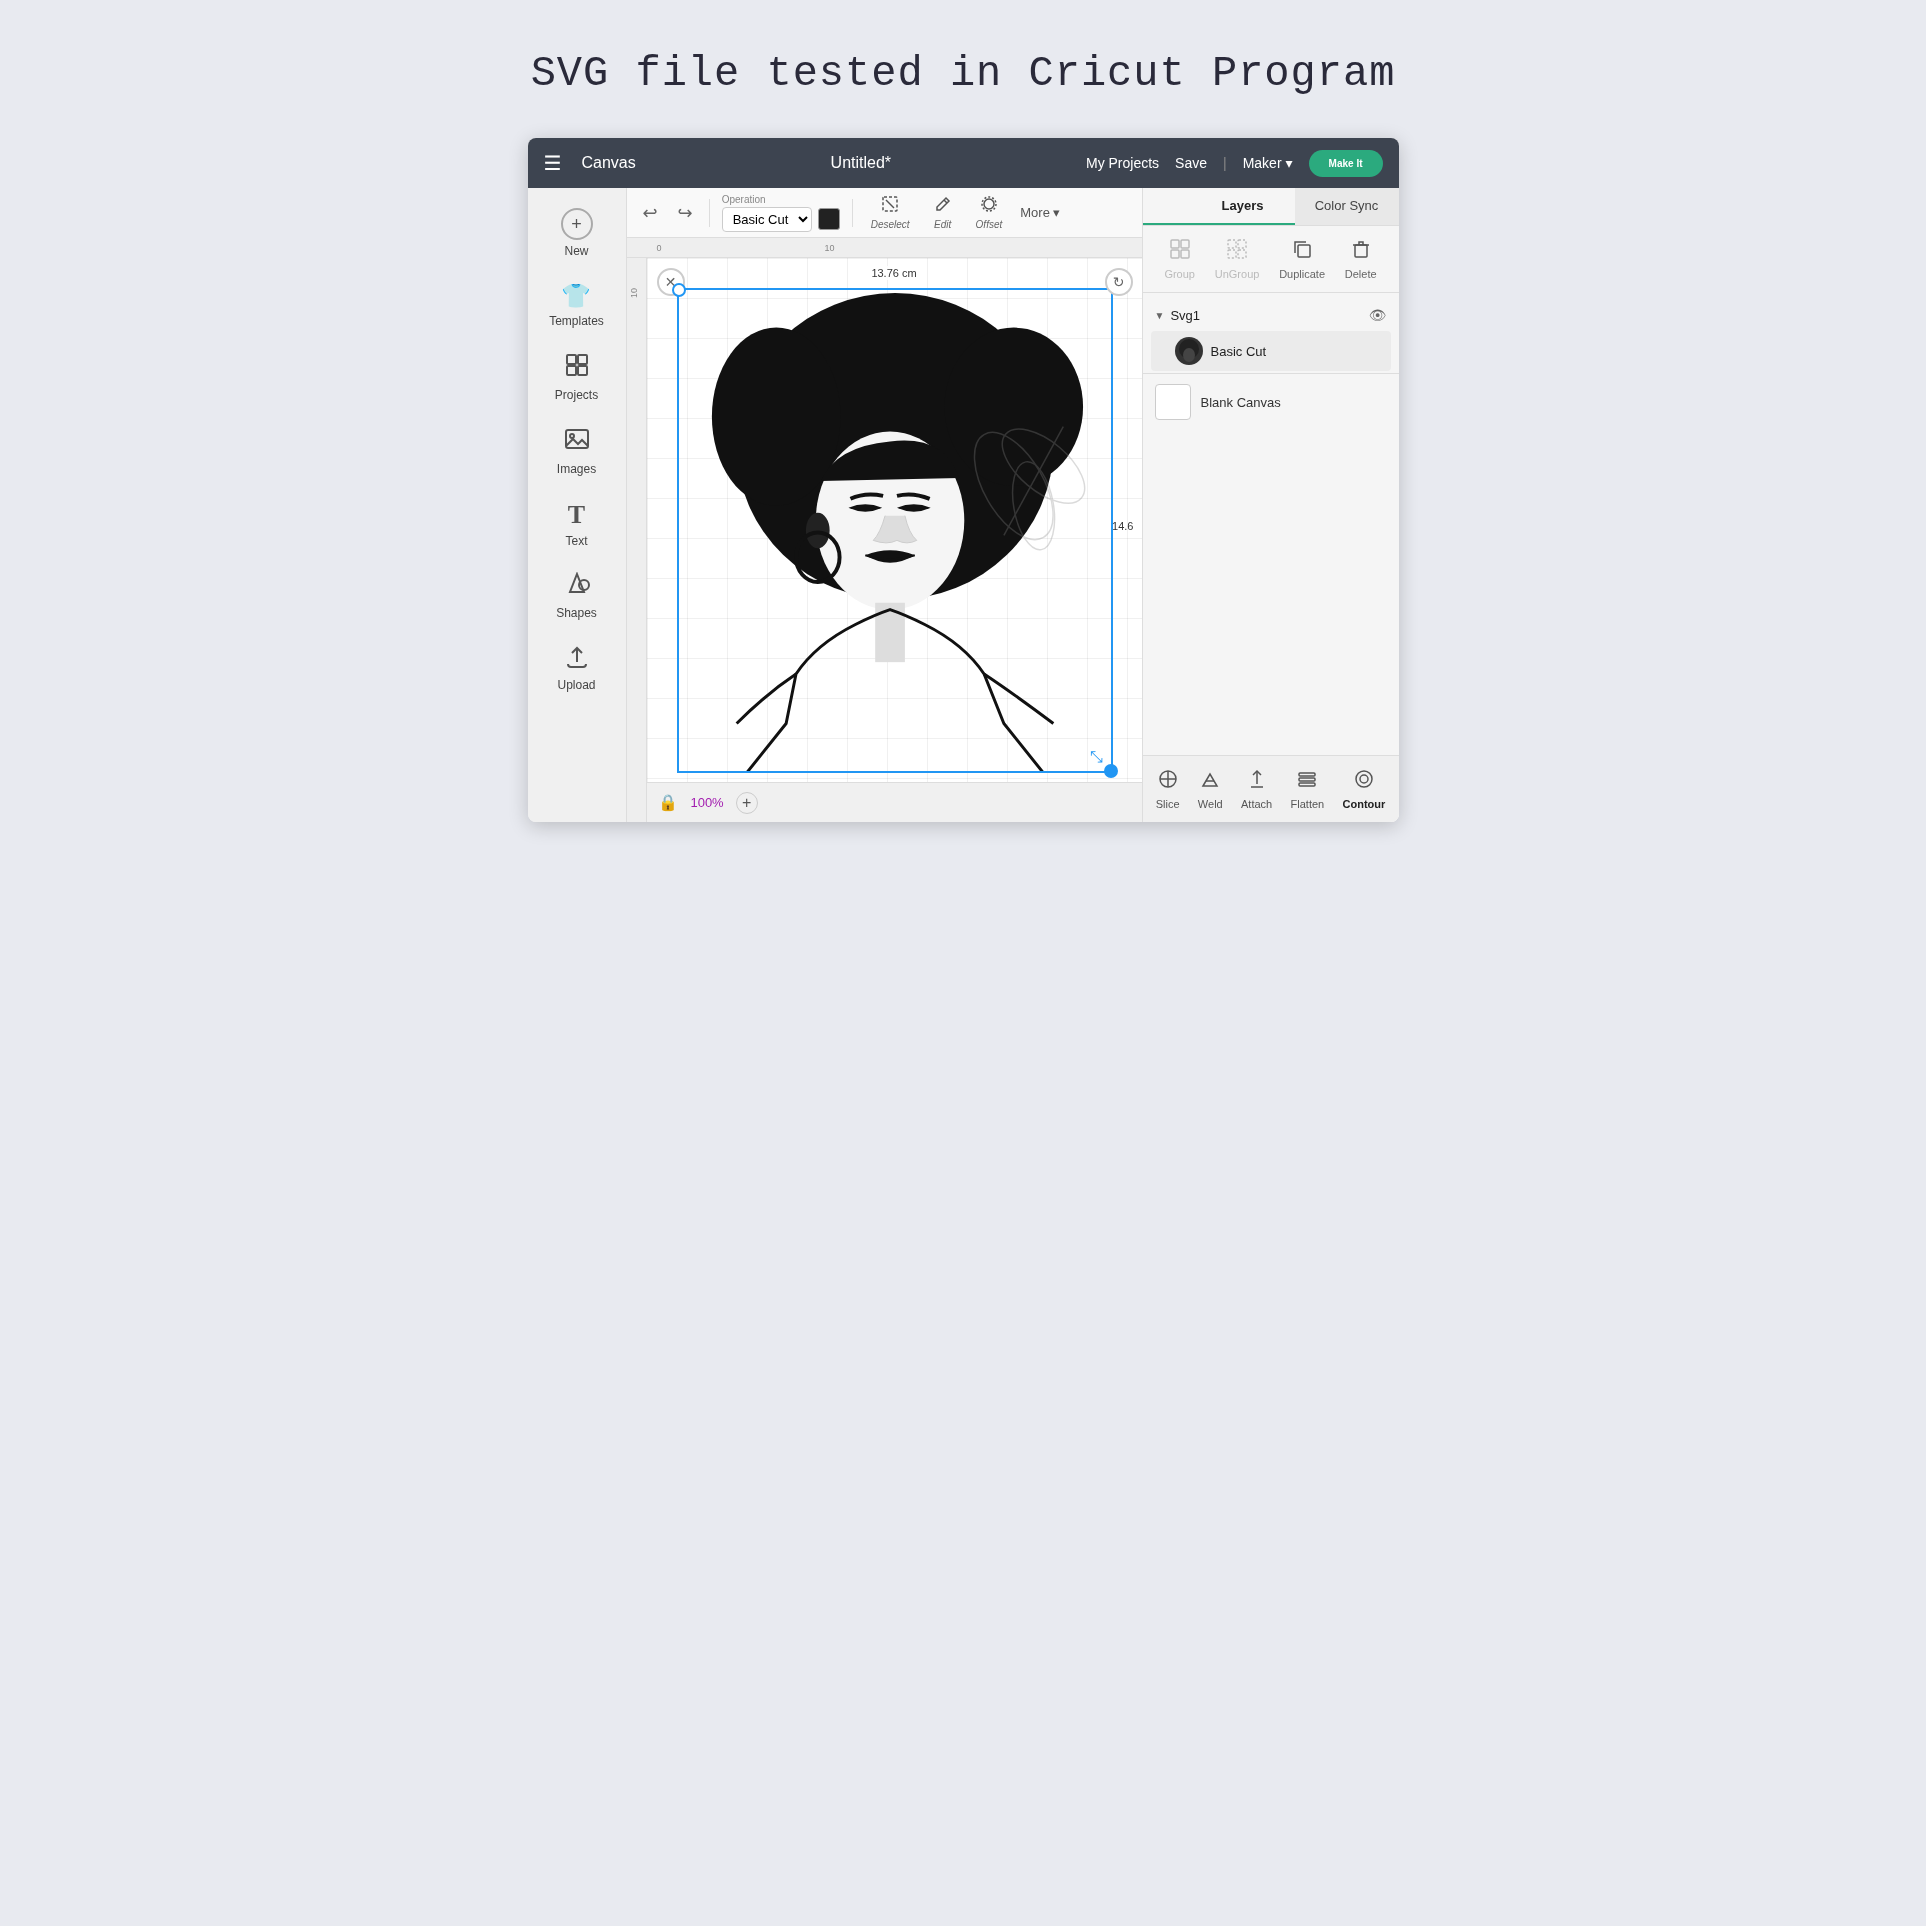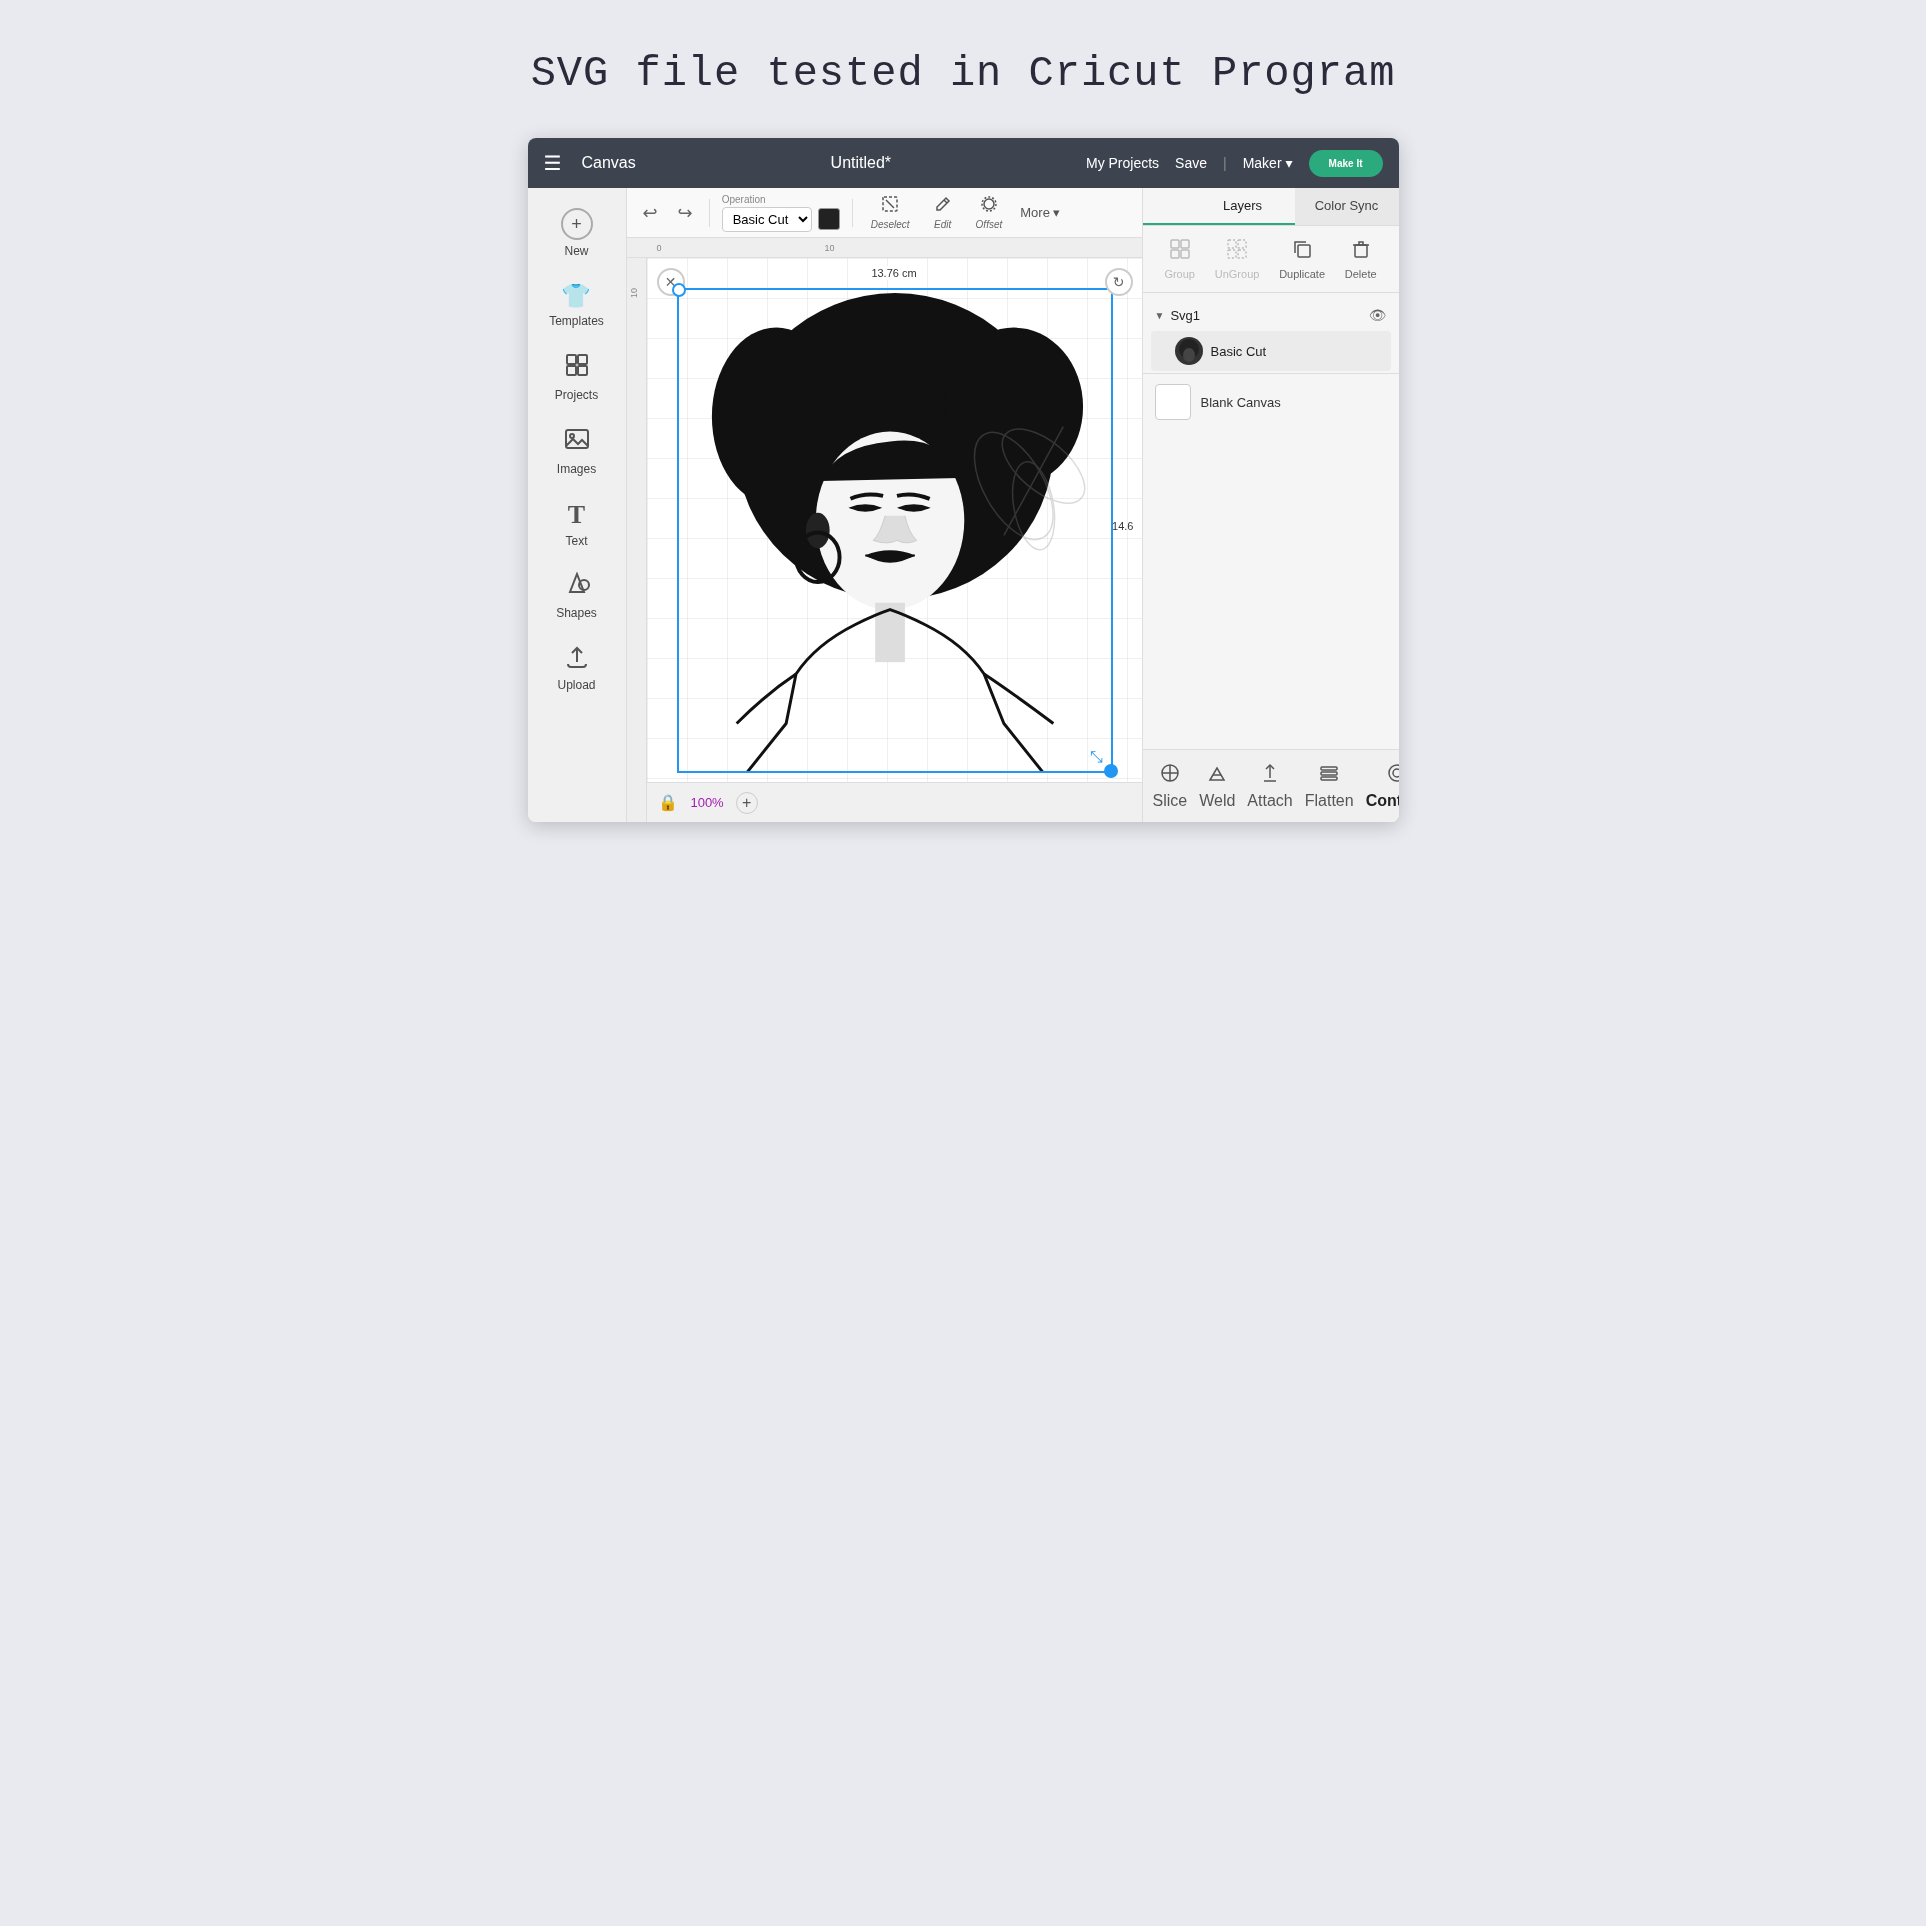--- a/index.html
+++ b/index.html
@@ -387,21 +387,21 @@
       flex: 1;
       text-align: center;
       padding: 10px 0;
       font-size: 13px;
       color: #444;
       cursor: pointer;
       border-bottom: 2px solid transparent;
     }
     .right-tab.active {
       color: #222;
-      font-weight: 400;
+      font-weight: 700;
       border-bottom: 2px solid #2baa7e;
       background: #f5f5f5;
       padding-left: 48px;
     }
     .right-actions {
       display: flex;
       justify-content: space-around;
       padding: 8px 12px;
       border-bottom: 1px solid #ddd;
       background: #f5f5f5;
@@ -513,21 +513,21 @@
       align-items: center;
       gap: 3px;
       cursor: pointer;
       padding: 4px 6px;
     }
     .bottom-tool-icon {
       font-size: 18px;
       color: #555;
     }
     .bottom-tool-label {
-      font-size: 16px;
+      font-size: 11px;
       color: #555;
     }
     .bottom-tool-btn.active .bottom-tool-label {
       font-weight: 700;
       color: #222;
     }
     .ruler-tick {
       font-size: 9px;
       color: #888;
     }

